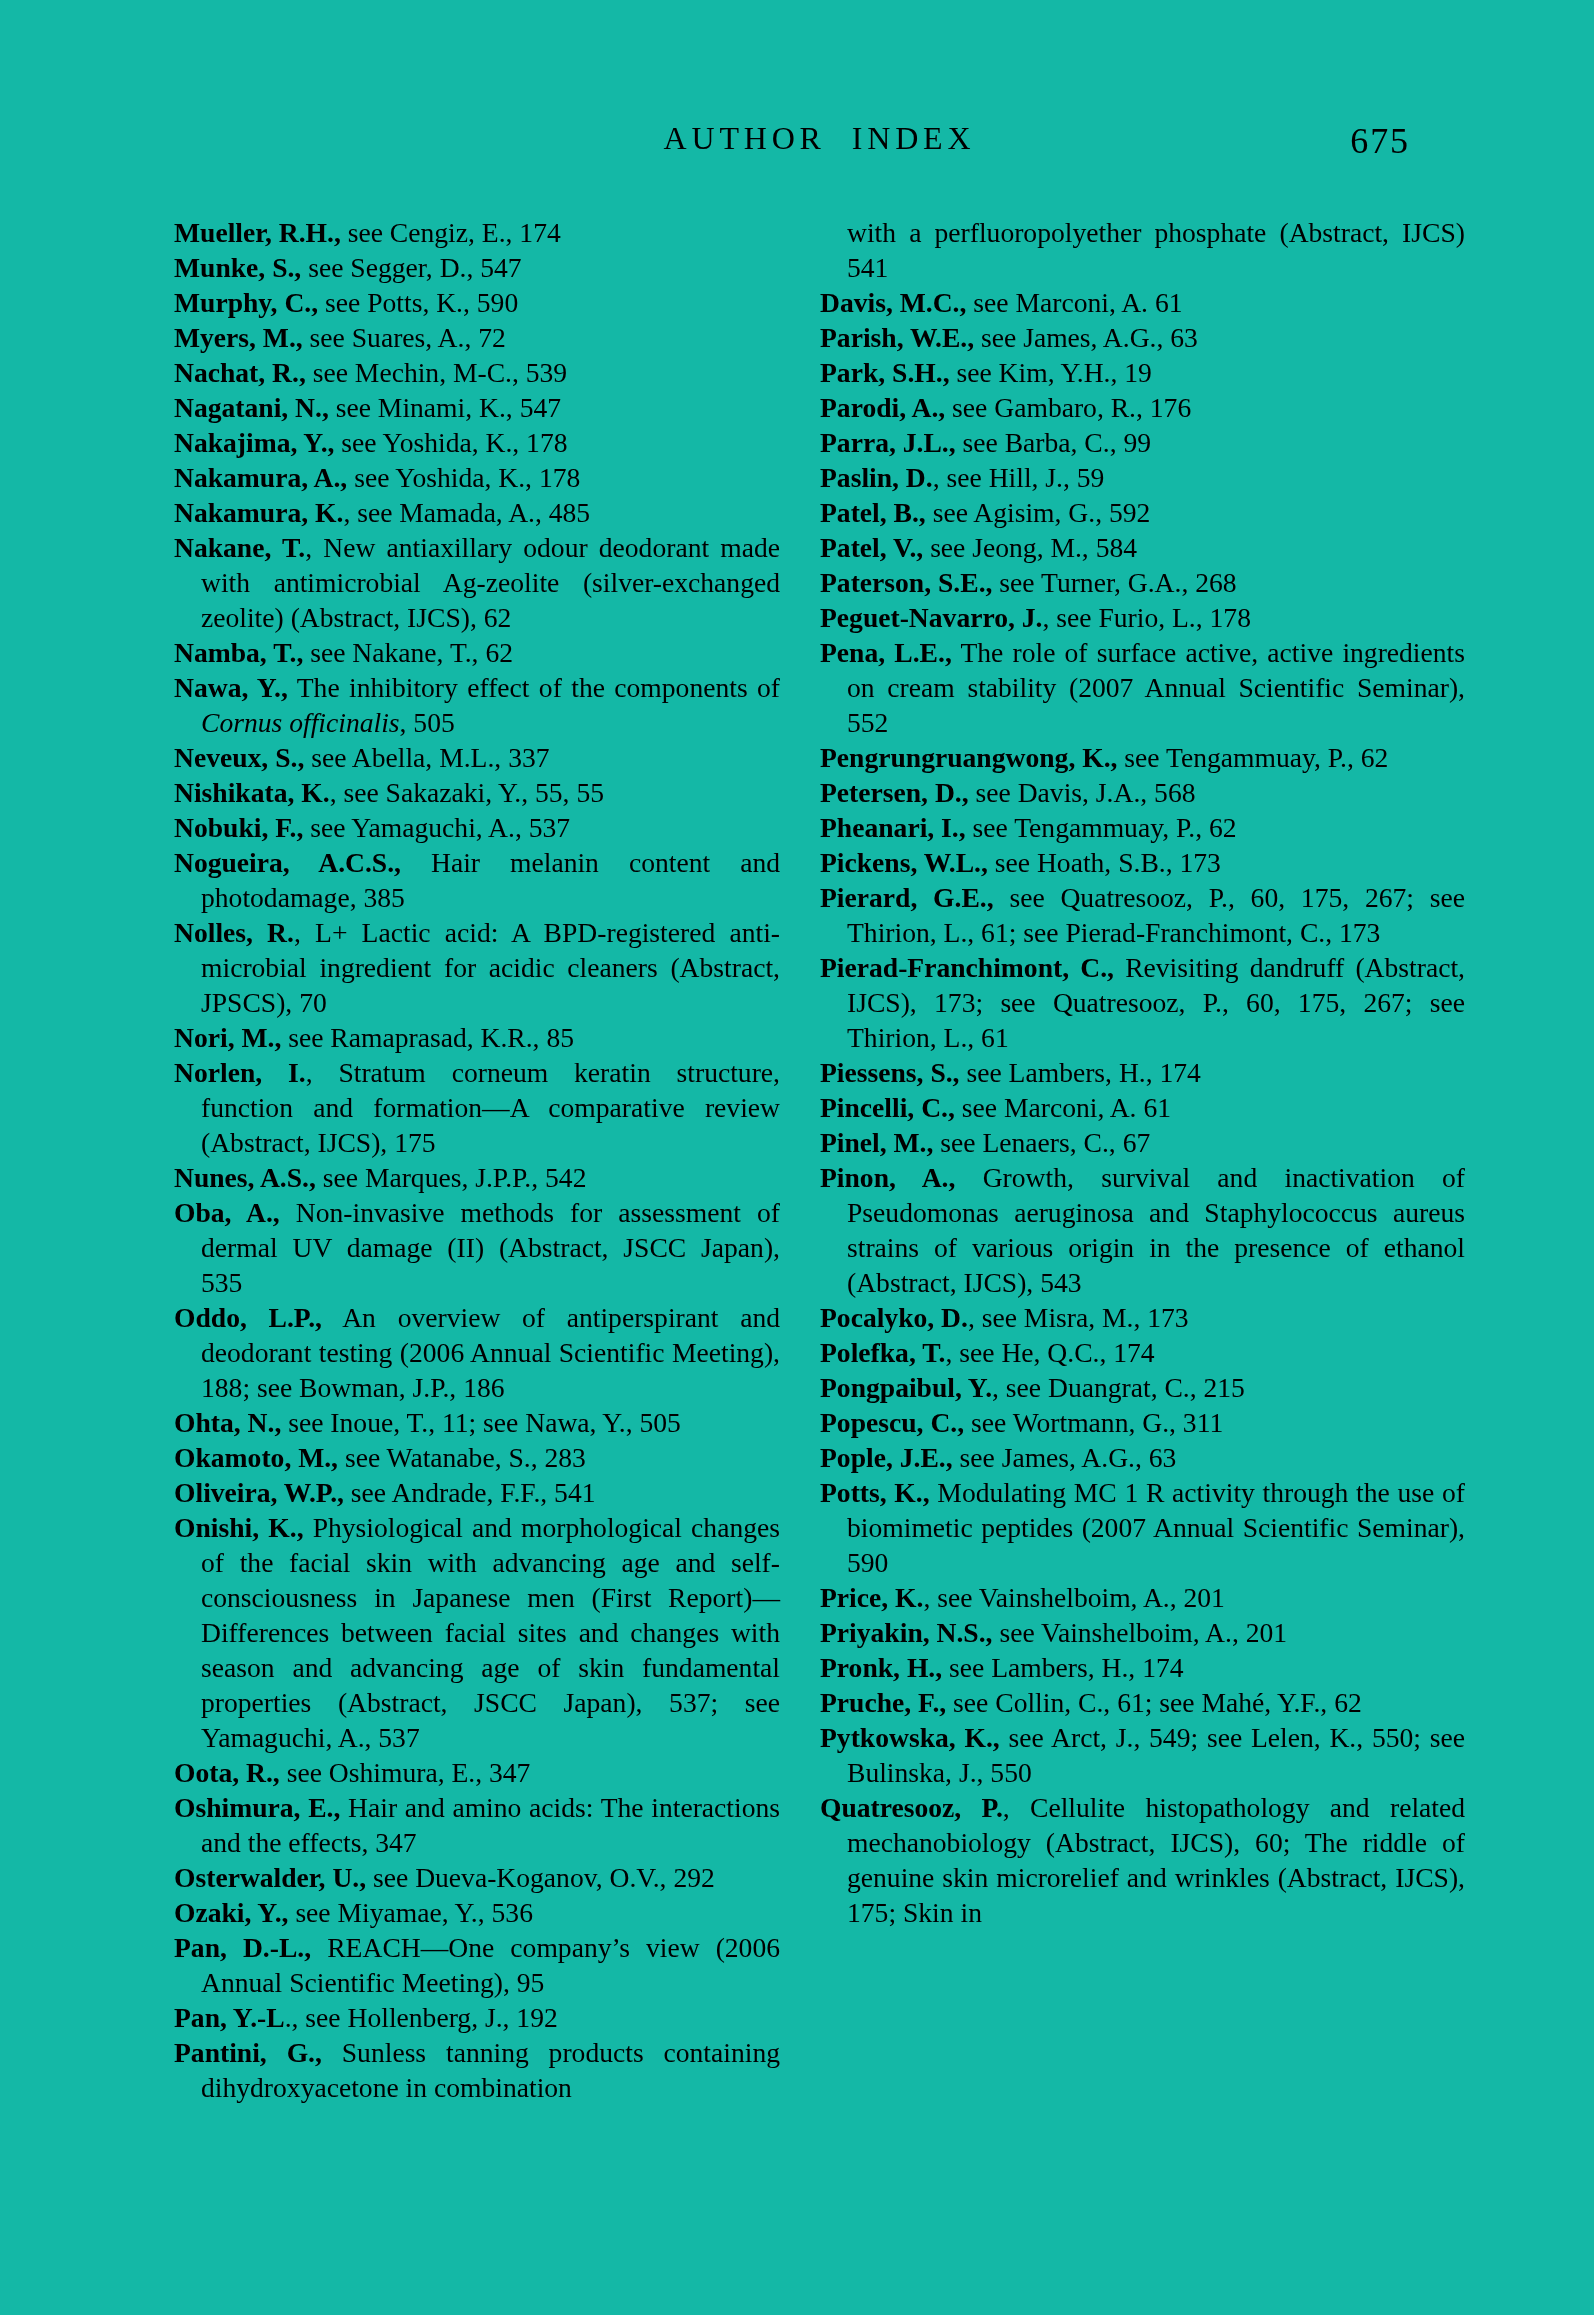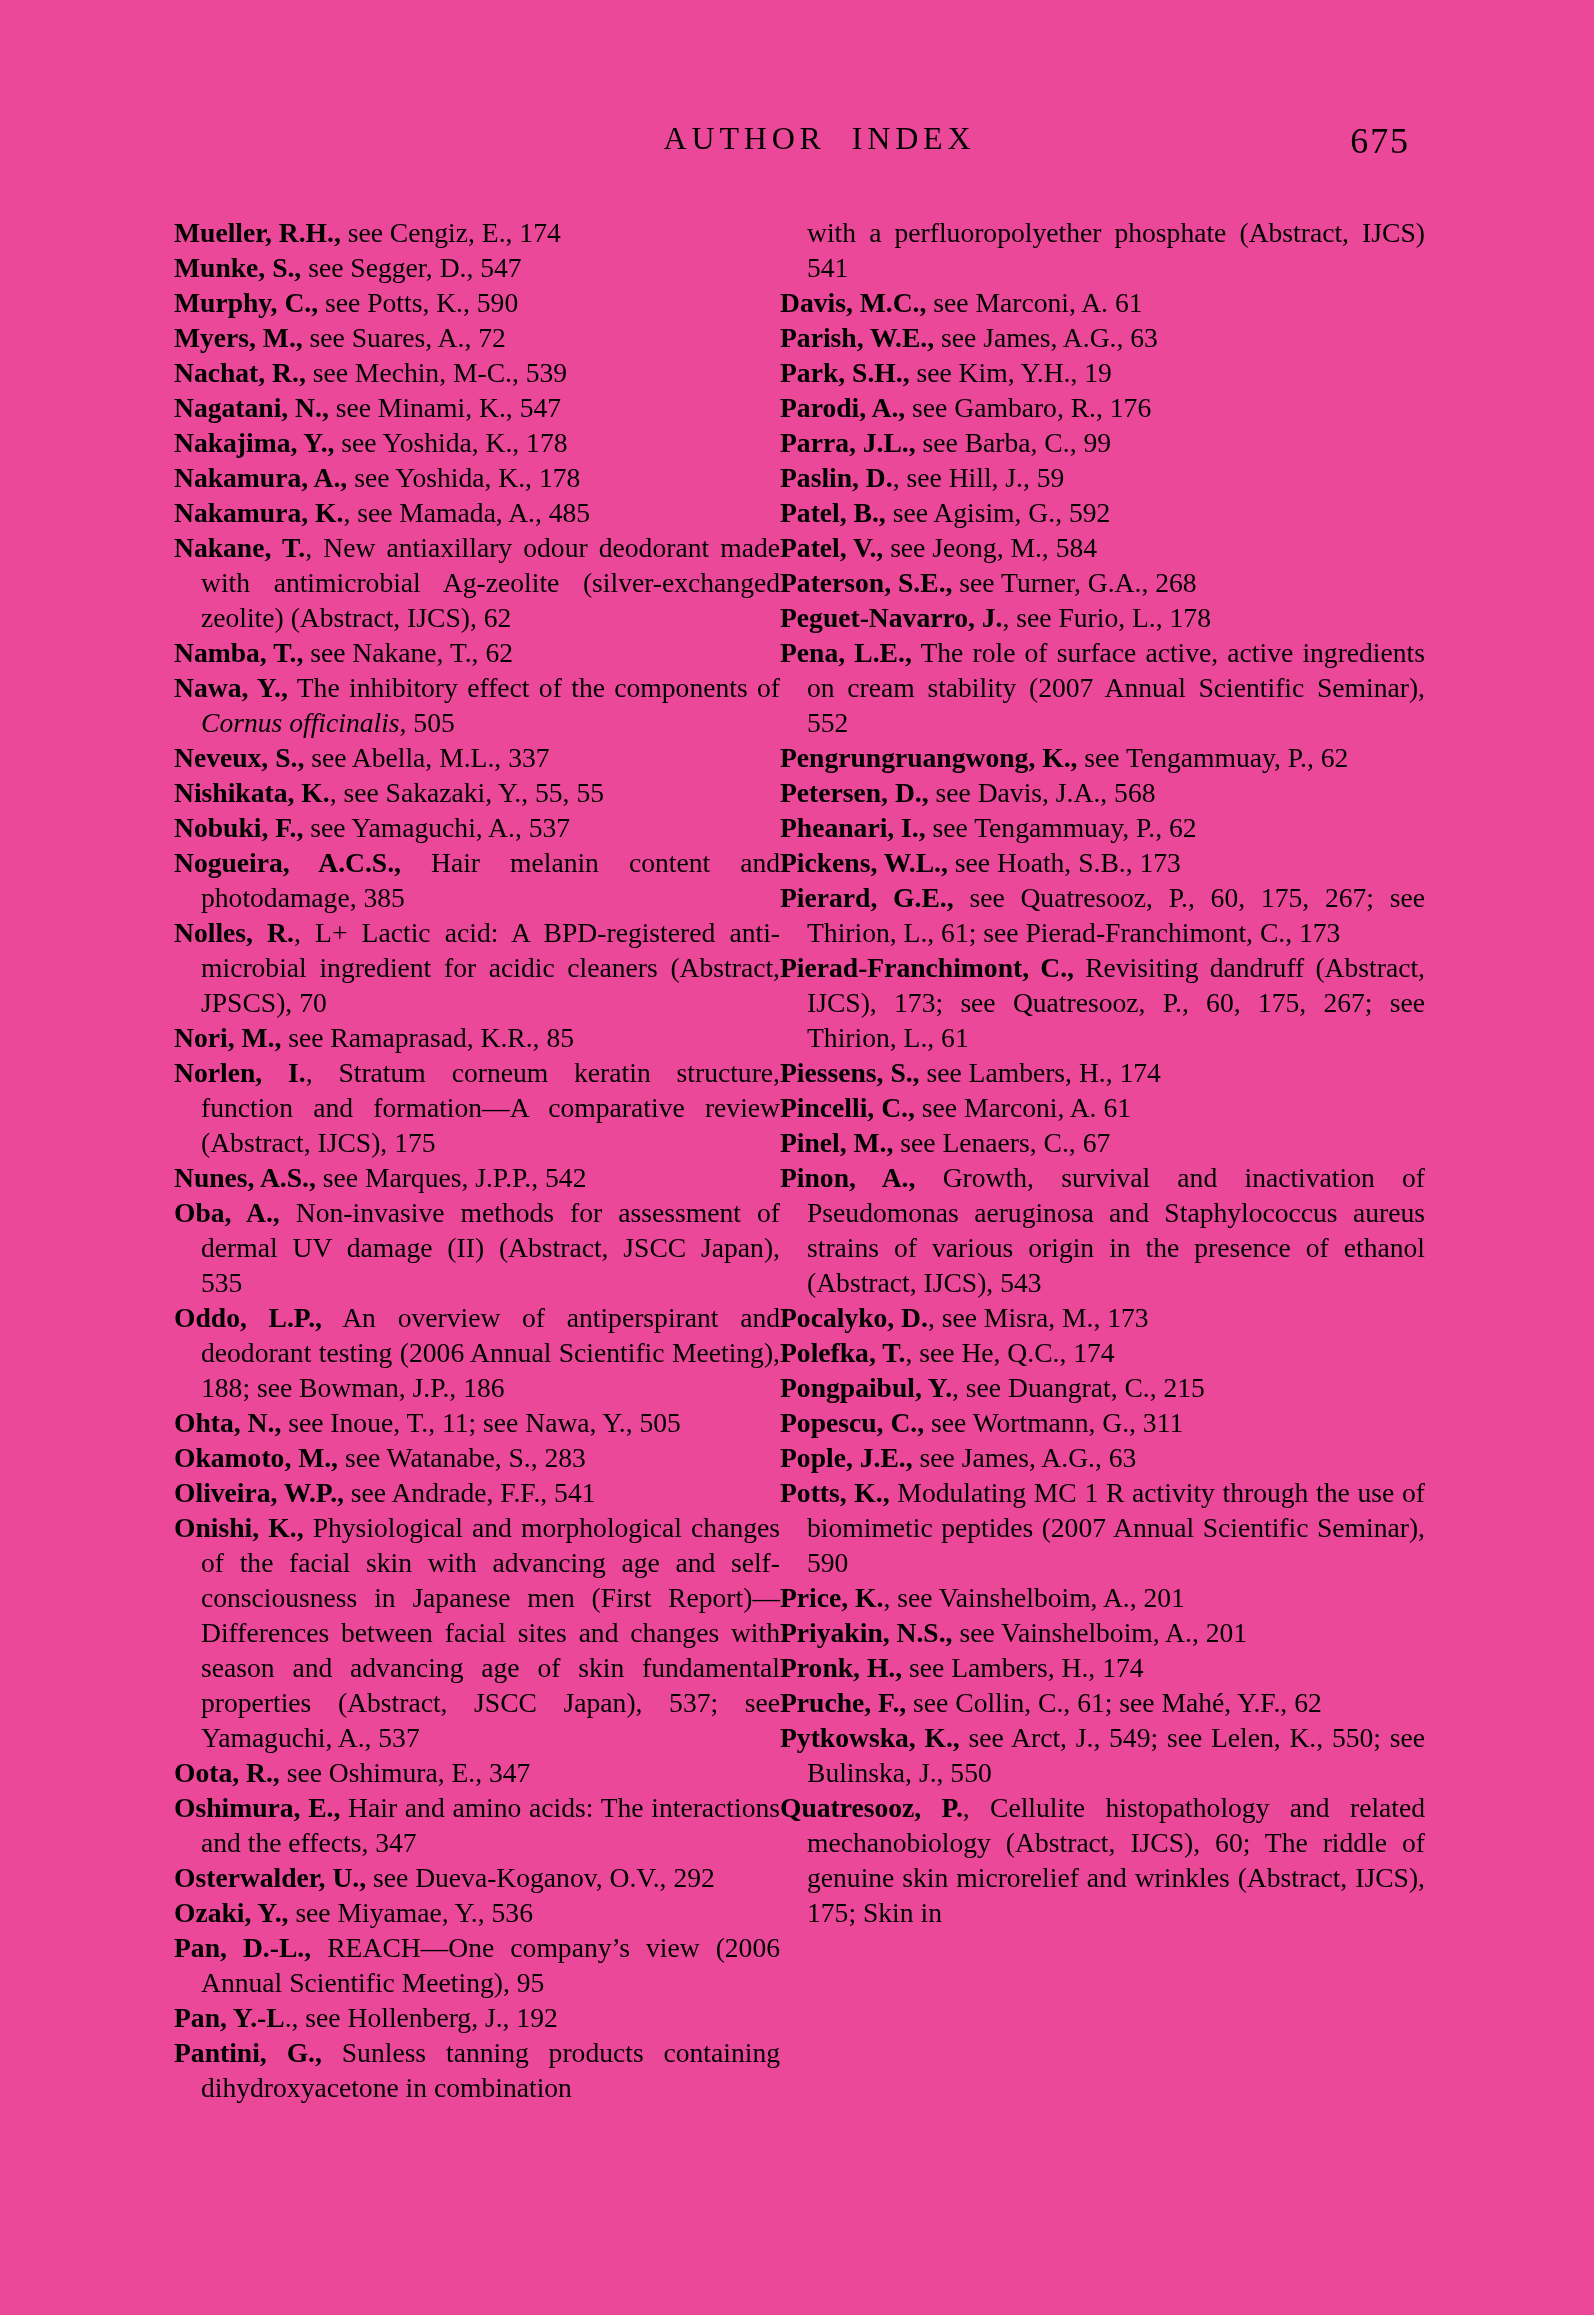--- a/index.html
+++ b/index.html
@@ -1,20 +1,20 @@
 <!DOCTYPE html>
 <html style="font-size:15px"><head>
 <meta charset="utf-8">
 <style>
   html, body { margin: 0; padding: 0; background: #e8e8e8; }
   .page {
     position: relative;
     width: 1594px;
     height: 2316px;
-    background: #ec4899;
+    background: #14b8a6;
     font-family: "Liberation Serif", serif;
     color: #000000;
     overflow: hidden;
   }
   .running-head {
     position: absolute;
     top: 120px;
     left: 174px;
     width: 1291px;
     height: 42px;
@@ -32,20 +32,21 @@
     right: 55px;
     top: 0;
     font-size: 36px;
     letter-spacing: 1.9px;
   }
   .columns {
     position: absolute;
     top: 215px;
     left: 174px;
     display: flex;
+    gap: 40px;
   }
   .column { display: block; }
   .col-left  { width: 606px; }
   .col-right { width: 645px; }
   .entry {
     margin: 0;
     font-size: 27.6px;
     line-height: 35px;
     text-align: justify;
     text-indent: -27px;

